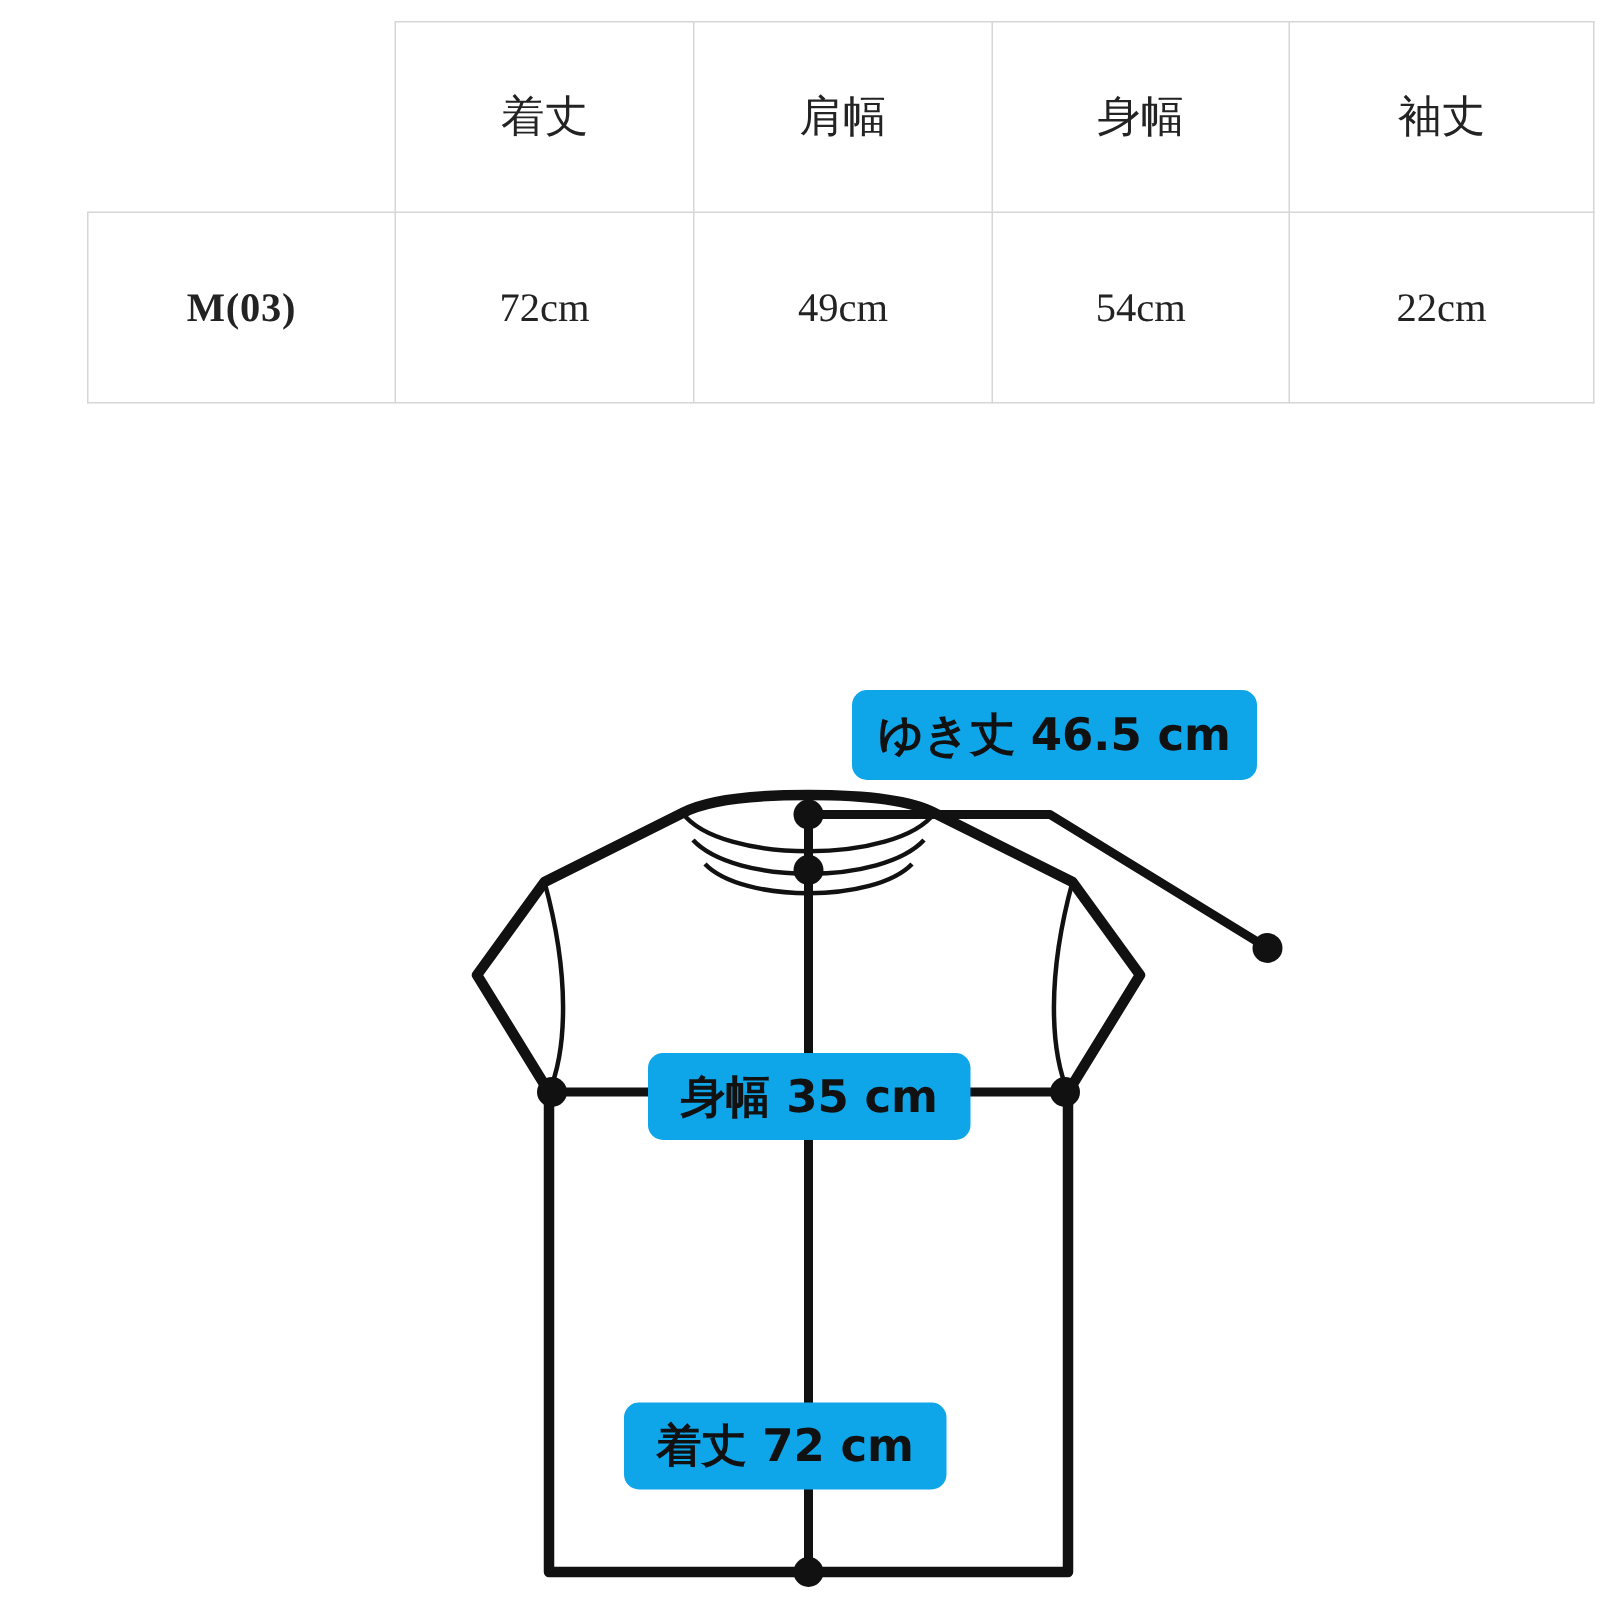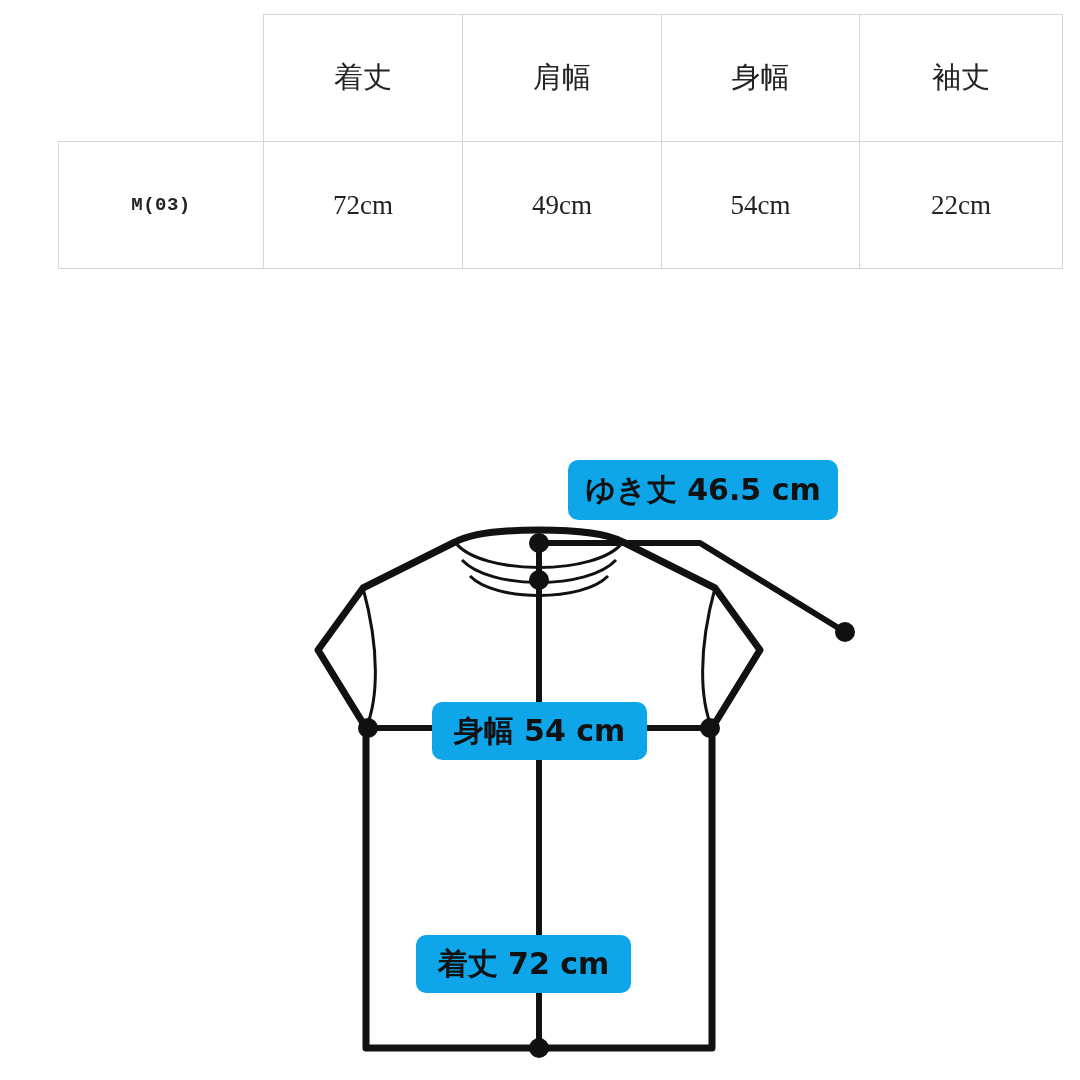--- a/index.html
+++ b/index.html
@@ -42,23 +42,23 @@
   }
   table.size-table thead th {
     font-family: "DejaVu Sans", "Liberation Sans", sans-serif;
     font-size: 29px;
   }
   table.size-table thead th.corner {
     border-top: none;
     border-left: none;
   }
   table.size-table tbody th.rowhead {
-    font-family: Liberation Mono, monospace;
+    font-family: Liberation Serif, serif;
     font-weight: bold;
-    font-size: 19px;
+    font-size: 27px;
     letter-spacing: 0.5px;
   }
   table.size-table col.c0 { width: 205px; }
   table.size-table col.c1 { width: 199px; }
   table.size-table col.c2 { width: 199px; }
   table.size-table col.c3 { width: 198px; }
   table.size-table col.c4 { width: 203px; }
 
   
   .diagram {
@@ -180,15 +180,15 @@
     </g>
 
     <g>
       <line x1="539" y1="143" x2="539" y2="648" stroke="#111111" stroke-width="6" stroke-linecap="round"></line>
       <circle cx="539" cy="180" r="10" fill="#111111"></circle>
       <circle cx="539" cy="648" r="10" fill="#111111"></circle>
     </g>
   </svg>
 
   <div class="callout callout-yuki">ゆき丈 46.5 cm</div>
-  <div class="callout callout-mihaba">身幅 54 cm</div>
+  <div class="callout callout-mihaba">身幅 35 cm</div>
   <div class="callout callout-kitake">着丈 72 cm</div>
 </div>
 
 </body></html>

